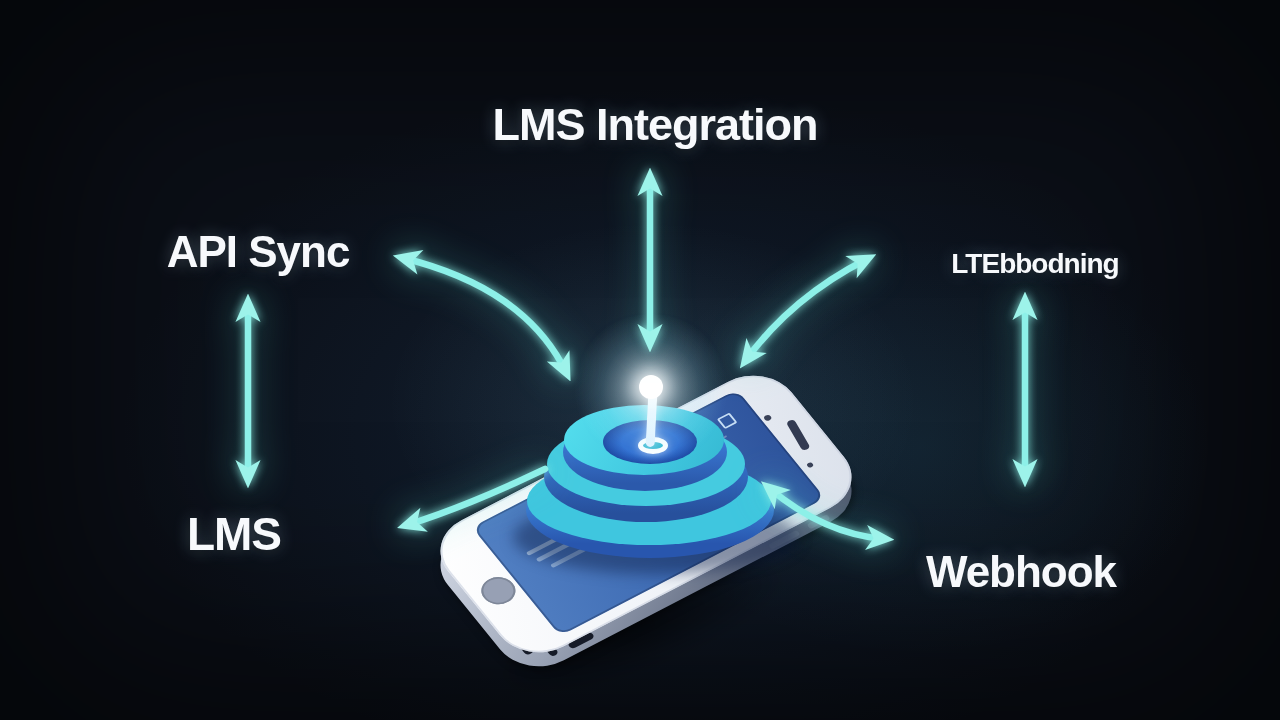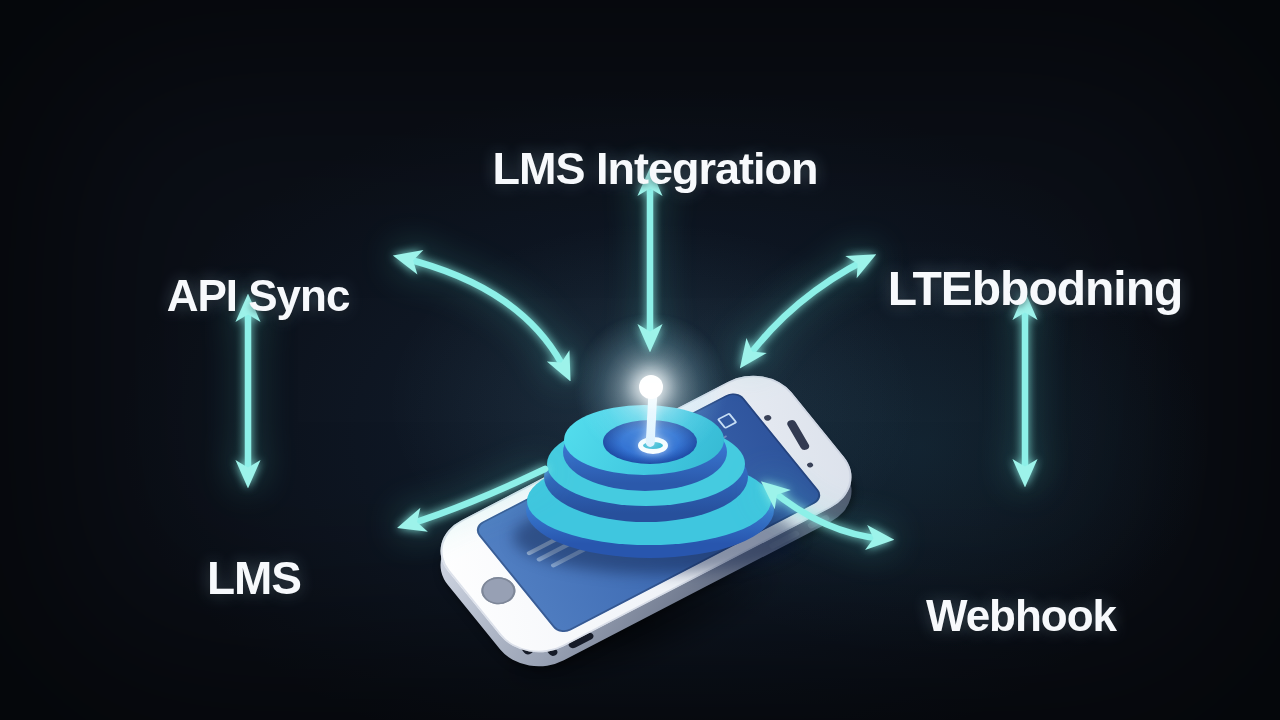--- a/index.html
+++ b/index.html
@@ -15,26 +15,25 @@
   .stage::after{
     content:"";position:absolute;inset:0;pointer-events:none;
     box-shadow:inset 0 0 190px 70px rgba(0,0,0,0.55);
   }
   
   .label{
     position:absolute;transform:translate(-50%,-50%);
     color:#f7f9fc;font-weight:700;letter-spacing:-1px;text-align:center;
     text-shadow:0 0 16px rgba(190,230,255,0.30), 0 2px 6px rgba(0,0,0,0.45);
     white-space:nowrap;
-    margin-top:44px;
   }
   .lbl-top{left:655px;top:125px;font-size:45px;}
   .lbl-api{left:258px;top:252px;font-size:44px;}
-  .lbl-lte{left:1035px;top:244px;font-size:48px;}
-  .lbl-lms{left:254px;top:534px;font-size:46px;}
+  .lbl-lte{left:1035px;top:264px;font-size:28px;}
+  .lbl-lms{left:234px;top:534px;font-size:46px;}
   .lbl-webhook{left:1021px;top:572px;font-size:44px;line-height:46px;}
   
   .arrows{
     position:absolute;left:0;top:0;z-index:30;
     filter:drop-shadow(0 0 5px rgba(140,240,230,0.90)) drop-shadow(0 0 18px rgba(85,215,205,0.45));
   }
   
   .phone-shadow{
     position:absolute;left:640px;top:628px;width:430px;height:96px;
     margin-left:-215px;margin-top:-48px;border-radius:50%;

